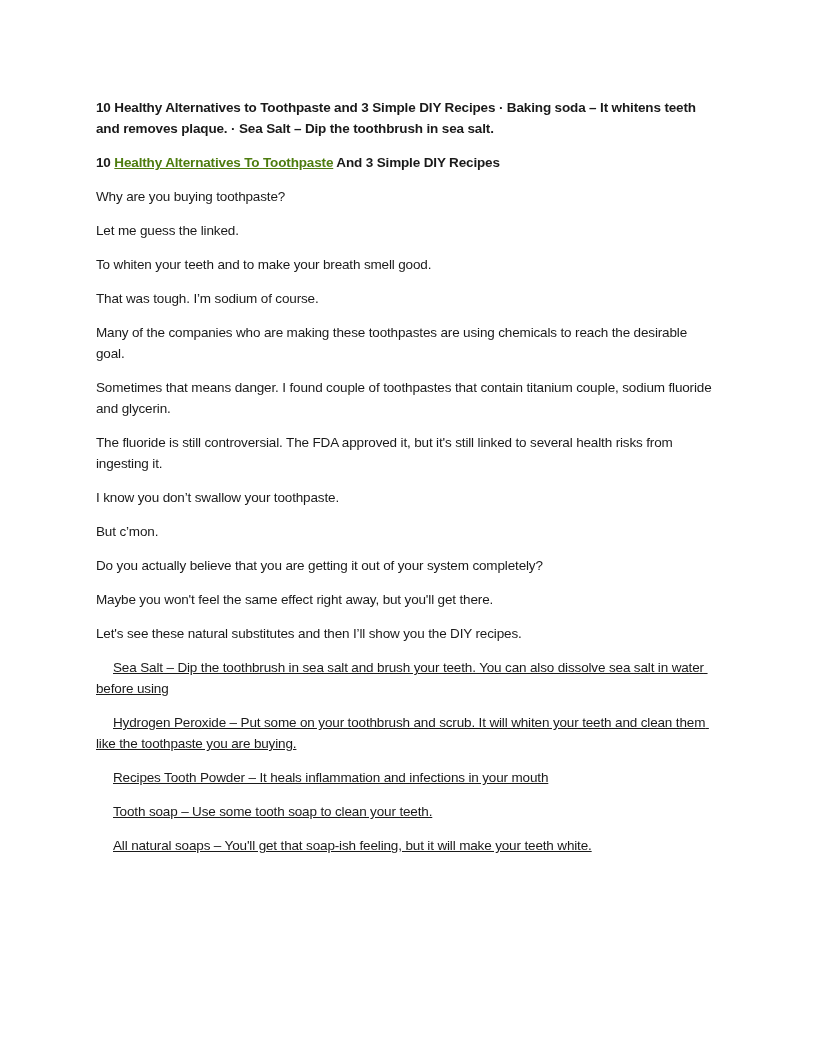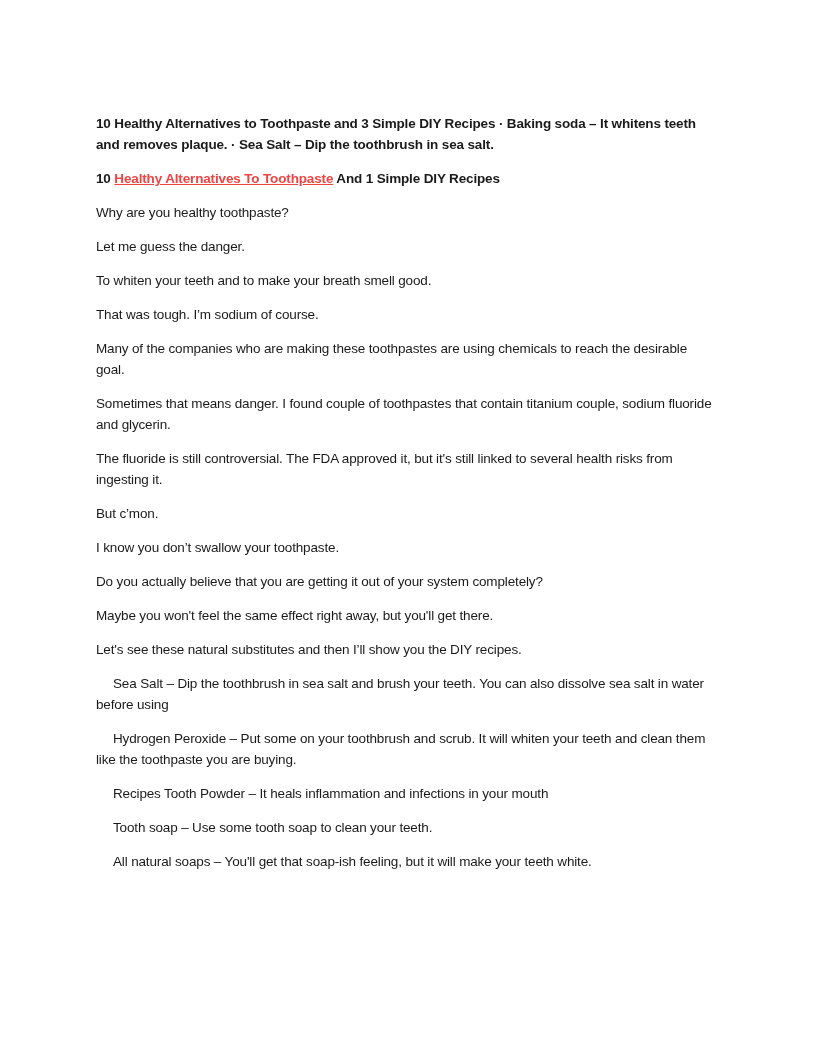--- a/index.html
+++ b/index.html
@@ -17,57 +17,57 @@
   }
   .doc-content {
     position: absolute;
     left: 96px;
     top: 97px;
     width: 616px;
     color: #1a1a1a;
     font-size: 13.5px;
     line-height: 21px;
     letter-spacing: -0.15px;
-    margin-top: 16px;
   }
   .doc-content p {
     margin: 0 0 13px 0;
     white-space: pre-wrap;
   }
   .doc-content p.bold {
     font-weight: 700;
   }
   .doc-content p.indent-small {
     text-indent: 4px;
   }
   .doc-content p.indent-tab {
     text-indent: 17px;
+    text-decoration: underline;
   }
   .doc-content a {
-    color: #ef4444;
+    color: #4d7c0f;
     text-decoration: underline;
     cursor: pointer;
   }
 </style>
 </head>
 <body>
 
 <div class="page">
   <div class="doc-content">
       <p class="bold"><span>10 Healthy Alternatives to Toothpaste and 3 Simple DIY Recipes · Baking soda – It whitens teeth and removes plaque. · Sea Salt – Dip the toothbrush in sea salt.</span></p>
-      <p class="bold"><span>10 </span><a href="#">Healthy Alternatives To Toothpaste</a><span> And 1 Simple DIY Recipes</span></p>
-      <p><span>Why are you healthy toothpaste?</span></p>
-      <p><span>Let me guess the danger.</span></p>
+      <p class="bold"><span>10 </span><a href="#">Healthy Alternatives To Toothpaste</a><span> And 3 Simple DIY Recipes</span></p>
+      <p><span>Why are you buying toothpaste?</span></p>
+      <p><span>Let me guess the linked.</span></p>
       <p><span>To whiten your teeth and to make your breath smell good.</span></p>
       <p><span>That was tough. I’m sodium of course.</span></p>
       <p><span>Many of the companies who are making these toothpastes are using chemicals to reach the desirable goal.</span></p>
       <p><span>Sometimes that means danger. I found couple of toothpastes that contain titanium couple, sodium fluoride and glycerin.</span></p>
       <p><span>The fluoride is still controversial. The FDA approved it, but it's still linked to several health risks from ingesting it.</span></p>
+      <p><span>I know you don’t swallow your toothpaste.</span></p>
       <p><span>But c’mon.</span></p>
-      <p><span>I know you don’t swallow your toothpaste.</span></p>
       <p><span>Do you actually believe that you are getting it out of your system completely?</span></p>
       <p><span>Maybe you won't feel the same effect right away, but you'll get there.</span></p>
       <p><span>Let's see these natural substitutes and then I’ll show you the DIY recipes.</span></p>
       <p class="indent-tab"><span>Sea Salt – Dip the toothbrush in sea salt and brush your teeth. You can also dissolve sea salt in water before using</span></p>
       <p class="indent-tab"><span>Hydrogen Peroxide – Put some on your toothbrush and scrub. It will whiten your teeth and clean them like the toothpaste you are buying.</span></p>
       <p class="indent-tab"><span>Recipes Tooth Powder – It heals inflammation and infections in your mouth</span></p>
       <p class="indent-tab"><span>Tooth soap – Use some tooth soap to clean your teeth.</span></p>
       <p class="indent-tab"><span>All natural soaps – You'll get that soap-ish feeling, but it will make your teeth white.</span></p>
     </div>
 </div>

